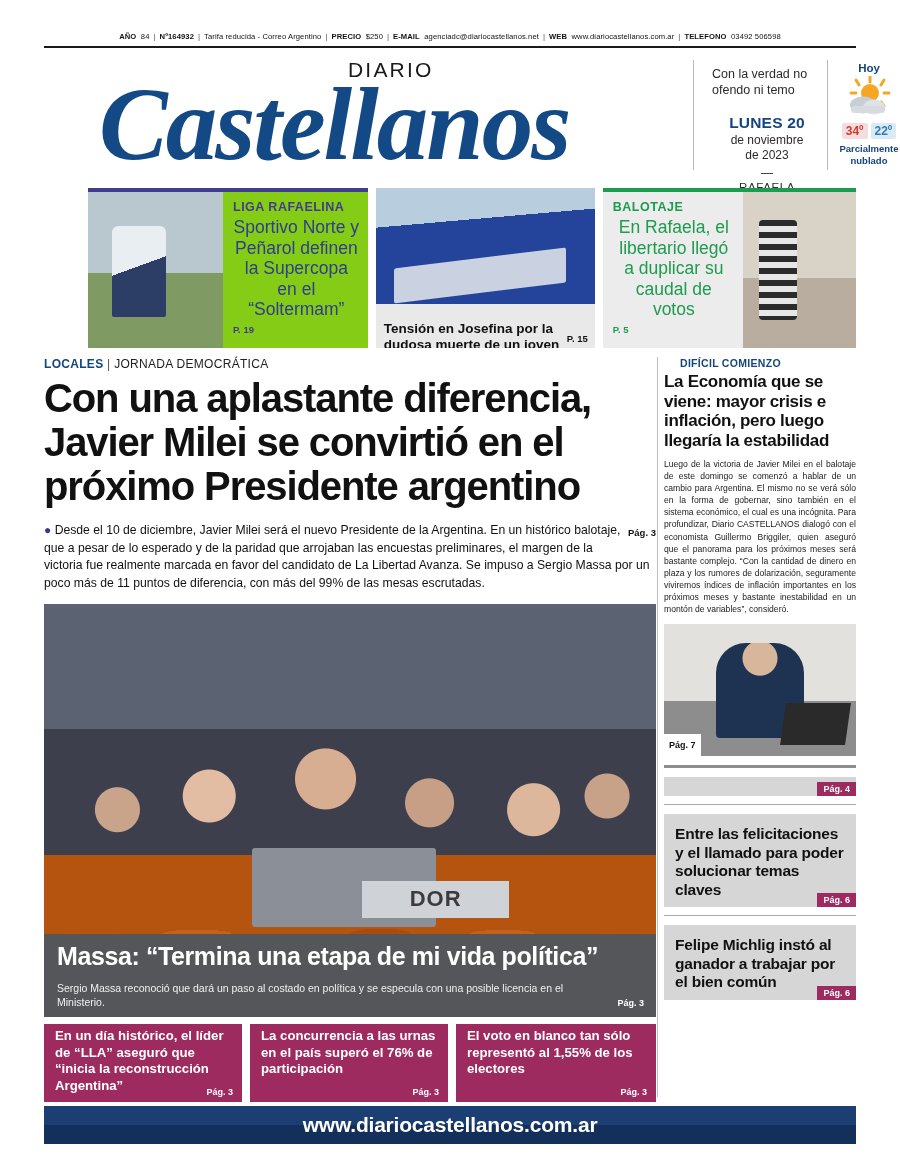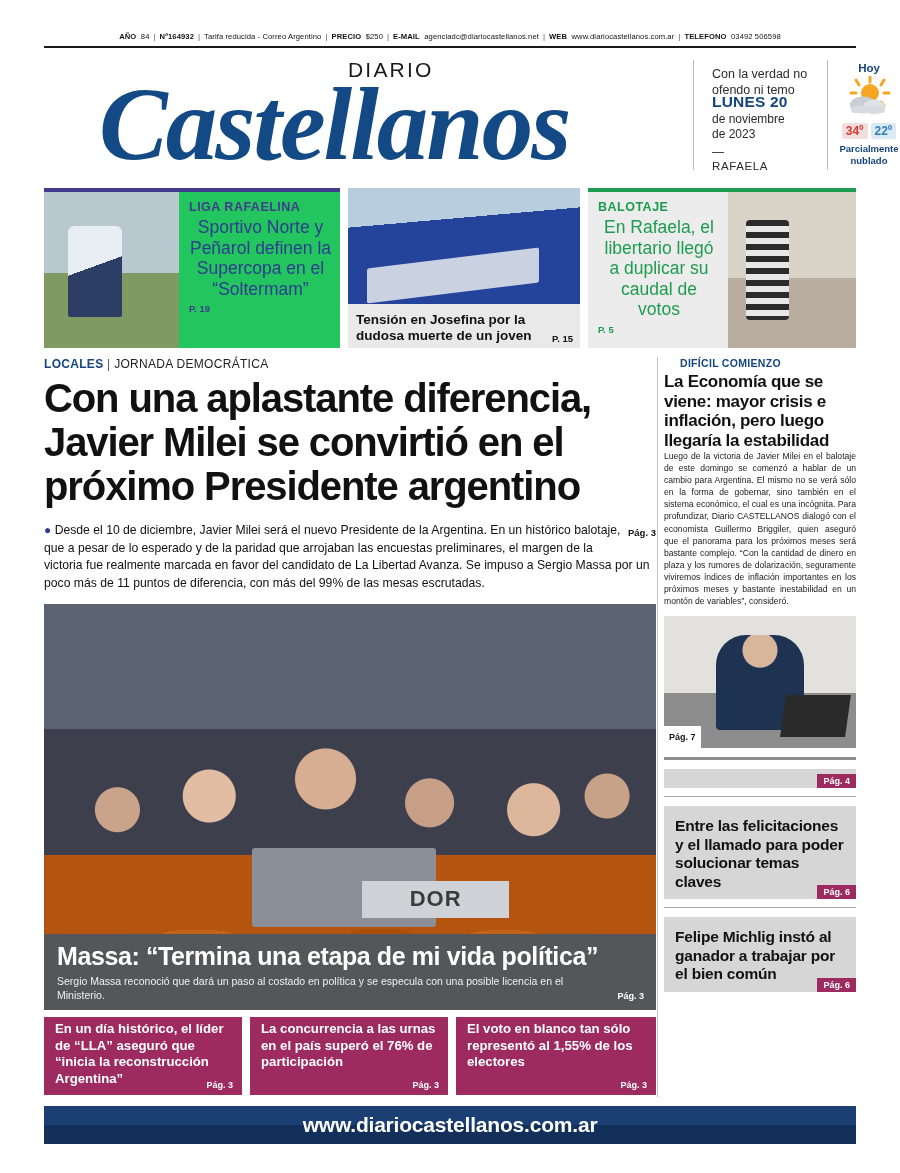--- a/index.html
+++ b/index.html
@@ -37,59 +37,59 @@
     font-size:103px; line-height:105px; letter-spacing:-2px;
     color:#134a85;
   }
   .vrule { position:absolute; left:649px; top:8px; width:1px; height:110px; background:#b9b9b9; }
   .vrule2 { position:absolute; left:783px; top:8px; width:1px; height:110px; background:#b9b9b9; }
 
   .slogan {
     position:absolute; left:668px; top:14px; width:104px;
     font-size:12.5px; line-height:16px; color:#2b2b2b;
   }
-  .dateblock { position:absolute; left:668px; top:41px; width:110px; }
+  .dateblock { position:absolute; left:668px; top:62px; width:110px;text-align:center; }
   .date-day { font-size:15.5px; font-weight:700; color:#14457f; letter-spacing:.2px; }
   .date-rest { font-size:12px; line-height:14.5px; color:#2b2b2b; margin-top:1px; }
   .date-dash { font-size:12px; color:#2b2b2b; margin-top:4px; }
   .date-city { font-size:11.5px; color:#2b2b2b; letter-spacing:.6px; margin-top:1px; }
 
   .weather { position:absolute; left:795px; top:10px; width:60px; text-align:center; }
   .w-hoy { font-size:11.5px; font-weight:700; color:#14457f; }
   .w-icon { height:44px; margin-top:2px; position:relative; }
   .w-temps { display:flex; justify-content:center; gap:3px; margin-top:3px; }
   .w-hi, .w-lo { font-size:12px; font-weight:700; padding:1px 4px; border-radius:2px; }
   .w-hi { color:#d13b2e; background:#f2dede; }
   .w-lo { color:#2e7fb8; background:#dceaf4; }
   .w-desc { font-size:9.5px; font-weight:700; color:#14457f; line-height:11.5px; margin-top:4px; }
 
   
   .teasers { position:absolute; left:44px; top:188px; width:812px; height:160px; display:flex; gap:8px; }
   .teaser { position:relative; height:160px; overflow:hidden; }
-  .t1 { width:296px; background:#22c55e; }
+  .t1 { width:296px; background:#84cc16;margin-left:44px; }
   .t2 { width:232px; background:#ececec; }
   .t3 { width:268px; background:#ececec; }
   .t-rule { height:4px; width:100%; }
   .t1 .t-rule { background:#3f3d8c; }
   .t3 .t-rule { background:#1d9b4e; }
   .t-body { display:flex; height:156px; }
   .t-photo { position:relative; overflow:hidden; }
   .t-text { padding:8px 8px 0 10px; flex:1; }
   .t-kicker { font-size:12.5px; font-weight:700; letter-spacing:.5px; }
   .t1 .t-kicker { color:#3f3d8c; }
   .t3 .t-kicker { color:#1d9b4e; }
   .t-head { font-size:17.5px; line-height:20.5px; font-weight:400; margin-top:3px;text-align:center; }
   .t1 .t-head { color:#2e3d8f; }
   .t3 .t-head { color:#1d9b4e; }
   .t-page { font-size:9.5px; font-weight:700; margin-top:4px; }
   .t1 .t-page { color:#3f3d8c; }
   .t3 .t-page { color:#1d9b4e; }
   .t2 .t-cap {
     position:absolute; left:0; bottom:0; width:100%; height:44px;
-    background:#e9e9e9; padding:8px 6px 0 8px;
+    background:#e9e9e9; padding:17px 6px 0 8px;
   }
   .t2 .t-cap-text { font-size:13.5px; line-height:16px; font-weight:700; color:#111; }
   .t2 .t-cap-pg { font-size:9.5px; font-weight:700; color:#111; position:absolute; right:7px; bottom:4px; }
 
   
   .ph { width:100%; height:100%; background:#cfcfcf; }
   .ph-soccer {
     background:
       radial-gradient(circle at 35% 72%, #f4f4f4 0 5px, transparent 6px),
       linear-gradient(#b9c7cf 0 52%, #7f9a63 52% 100%);
@@ -163,33 +163,33 @@
       radial-gradient(ellipse at 25% 100%, #c4621a 0 34px, transparent 35px),
       radial-gradient(ellipse at 55% 100%, #a94c0c 0 30px, transparent 31px),
       radial-gradient(ellipse at 75% 100%, #c4621a 0 32px, transparent 33px),
       radial-gradient(ellipse at 95% 100%, #b8540f 0 28px, transparent 29px);
   }
 
   .massa {
     width:612px; background:#55565a; color:#fff; padding:9px 12px 8px 13px; position:relative;
   }
   .massa-head { font-size:25px; font-weight:700; line-height:26px; letter-spacing:-.4px; }
-  .massa-sub { font-size:10.5px; line-height:14px; margin-top:5px; color:#f0f0f0; padding-right:44px; }
+  .massa-sub { font-size:10.5px; line-height:14px; margin-top:12px; color:#f0f0f0; padding-right:44px; }
   .massa-pg { position:absolute; right:12px; bottom:9px; font-size:9px; font-weight:700; color:#fff; }
 
   .boxrow { display:flex; gap:8px; margin-top:7px; }
   .mbox { background:#9d2b5f; color:#fff; padding:4px 10px 6px 11px; position:relative; height:78px; }
   .b1 { width:198px; } .b2 { width:198px; } .b3 { width:200px; }
   .mbox-t { font-size:13.2px; line-height:16.5px; font-weight:700; }
   .mbox-pg { position:absolute; right:9px; bottom:5px; font-size:9px; font-weight:700; }
 
   
   .a-kicker { font-size:10.5px; font-weight:700; color:#14457f; letter-spacing:.3px;padding-left:16px; }
   .a-head { font-size:17px; line-height:19.5px; font-weight:700; color:#111; margin-top:3px; letter-spacing:-.3px; }
-  .a-body { font-size:8.6px; line-height:12.1px; color:#1a1a1a; text-align:justify; }
+  .a-body { font-size:8.6px; line-height:12.1px; color:#1a1a1a; margin-top:8px; text-align:justify; }
   .a-photo {
     margin-top:9px; width:192px; height:132px; position:relative; overflow:hidden;
     background:linear-gradient(180deg,#e3e1dd 0 58%, #8d8d8d 58% 100%);
   }
   .a-photo .person{
     position:absolute; left:27%; top:14%; width:46%; height:72%;
     background:radial-gradient(circle at 50% 16%, #d8b69c 0 17px, transparent 18px),
                linear-gradient(#1e3352 0 100%);
     border-radius:30px 30px 4px 4px;
   }

